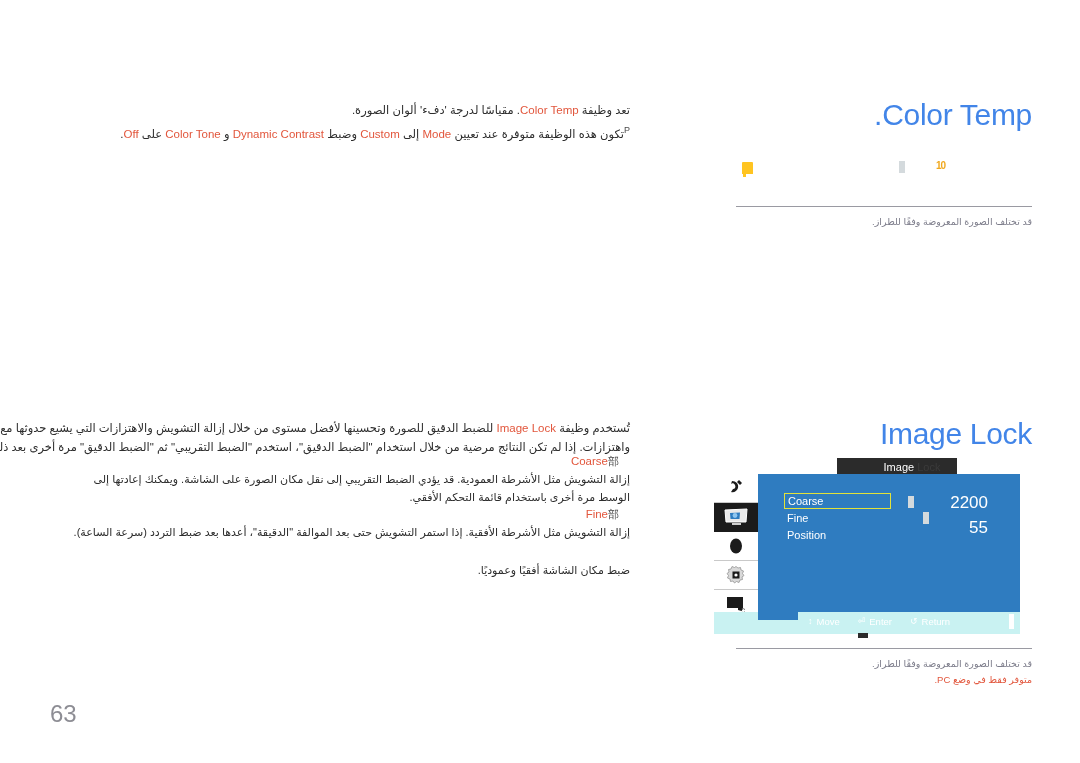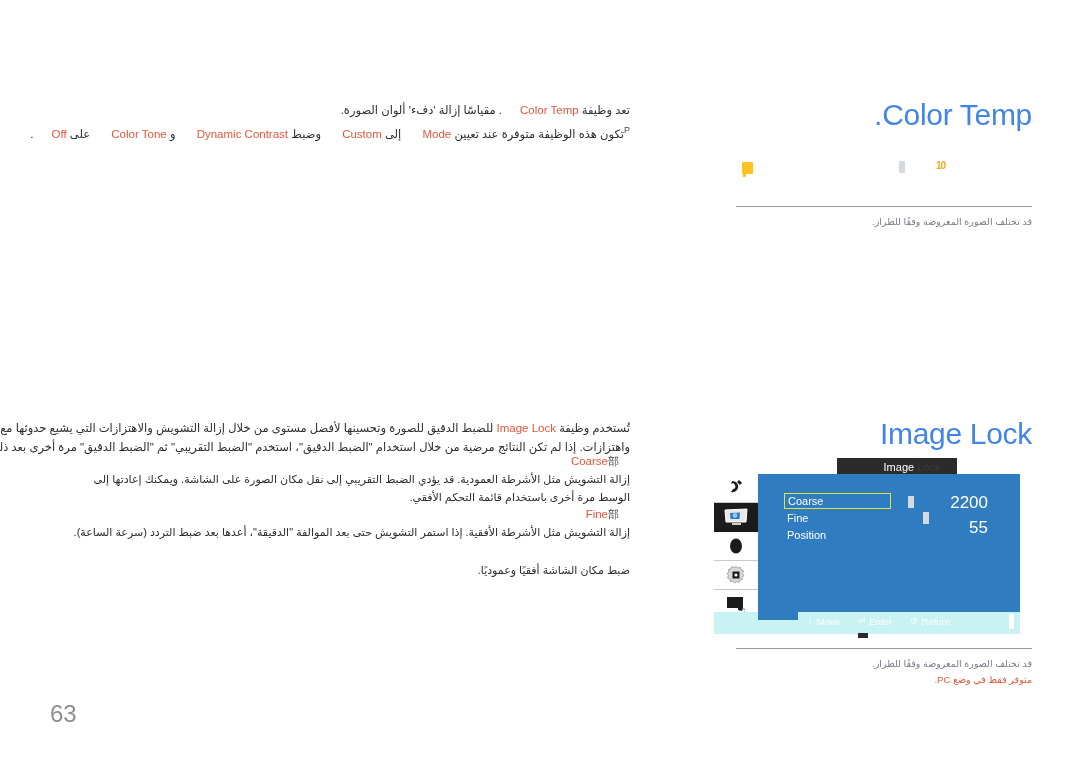--- a/index.html
+++ b/index.html
@@ -221,21 +221,21 @@
     text-align: right;
     unicode-bidi: isolate;
     color: #2d2d2d;
   }
   .lead {
     right: 30px;
     width: 600px;
     font-size: 11.5px;
     line-height: 23px;
   }
-  .lead .hl { color: #e2563c; direction: ltr; unicode-bidi: embed; margin-left: 18px; }
+  .lead .hl { color: #e2563c; direction: ltr; unicode-bidi: embed; }
   #lead-1 { top: 99px; }
   #lead-2 { top: 119px; }
   .sup {
     font-size: 9px;
     vertical-align: super;
     color: #4b4b4b;
   }
 
   #body-1 { top: 418px; right: 30px; width: 800px; font-size: 11.5px; line-height: 21px; }
   #body-2 { top: 437px; right: 30px; width: 800px; font-size: 11.5px; line-height: 21px; }
@@ -288,21 +288,21 @@
   }
 </style>
 </head>
 <body>
 
 <div class="page">
 
   <div class="left-col">
 
     <div class="para lead" id="lead-1">
-      <span>تعد وظيفة </span><span class="hl">Color Temp</span><span>. مقياسًا إزالة 'دفء' ألوان الصورة.</span>
+      <span>تعد وظيفة </span><span class="hl">Color Temp</span><span>. مقياسًا لدرجة 'دفء' ألوان الصورة.</span>
     </div>
 
     <div class="para lead" id="lead-2">
       <span class="sup">P</span><span>تكون هذه الوظيفة متوفرة عند تعيين </span><span class="hl">Mode</span><span> إلى </span><span class="hl">Custom</span><span> وضبط </span><span class="hl">Dynamic Contrast</span><span> و </span><span class="hl">Color Tone</span><span> على </span><span class="hl">Off</span><span>.</span>
     </div>
 
     <div class="para" id="body-1">
       <span>تُستخدم وظيفة </span><span class="hl">Image Lock</span><span> للضبط الدقيق للصورة وتحسينها لأفضل مستوى من خلال إزالة التشويش والاهتزازات التي يشيع حدوثها مع صور ثابتة غير مصححة وتشوه هذه</span>
     </div>
     <div class="para" id="body-2">واهتزازات. إذا لم تكن النتائج مرضية من خلال استخدام "الضبط الدقيق"، استخدم "الضبط التقريبي" ثم "الضبط الدقيق" مرة أخرى بعد ذلك.</div>

